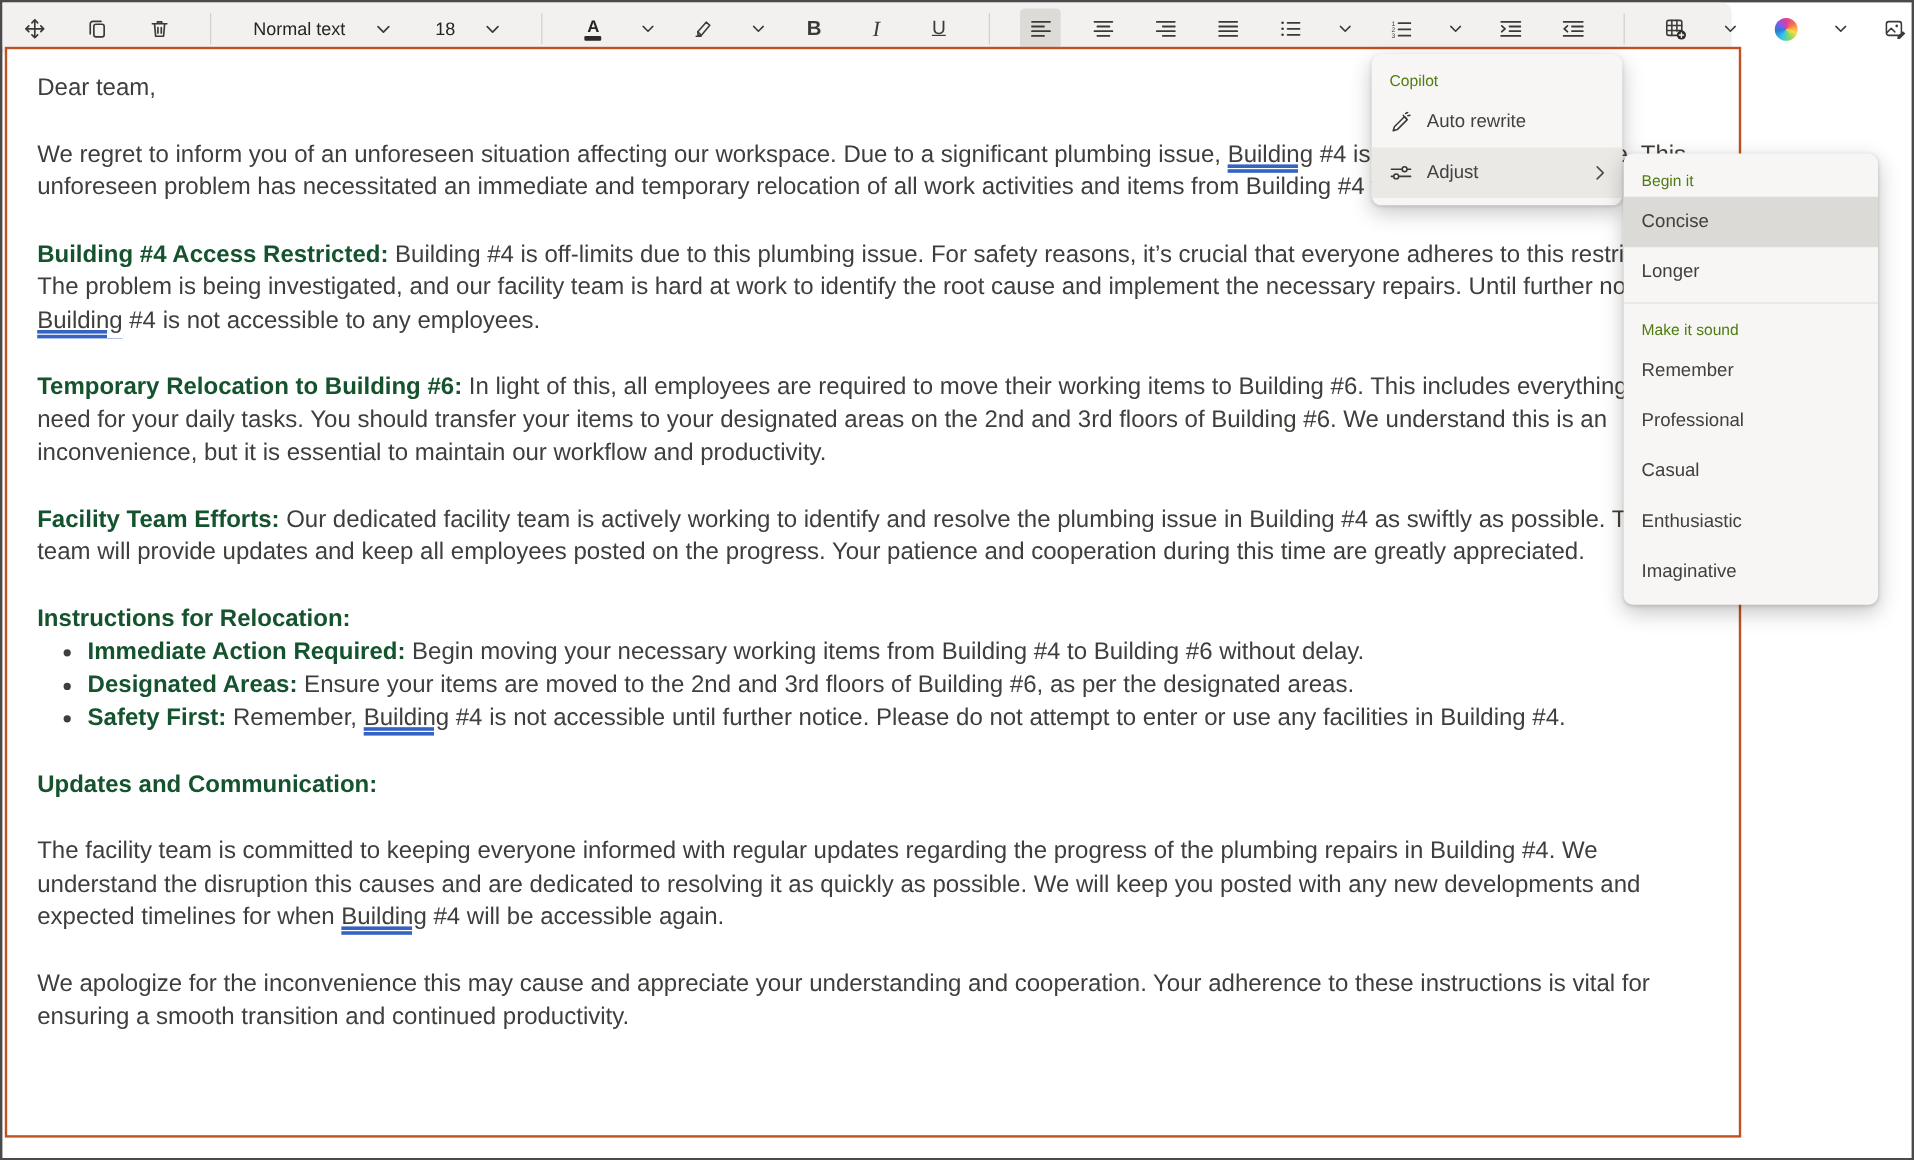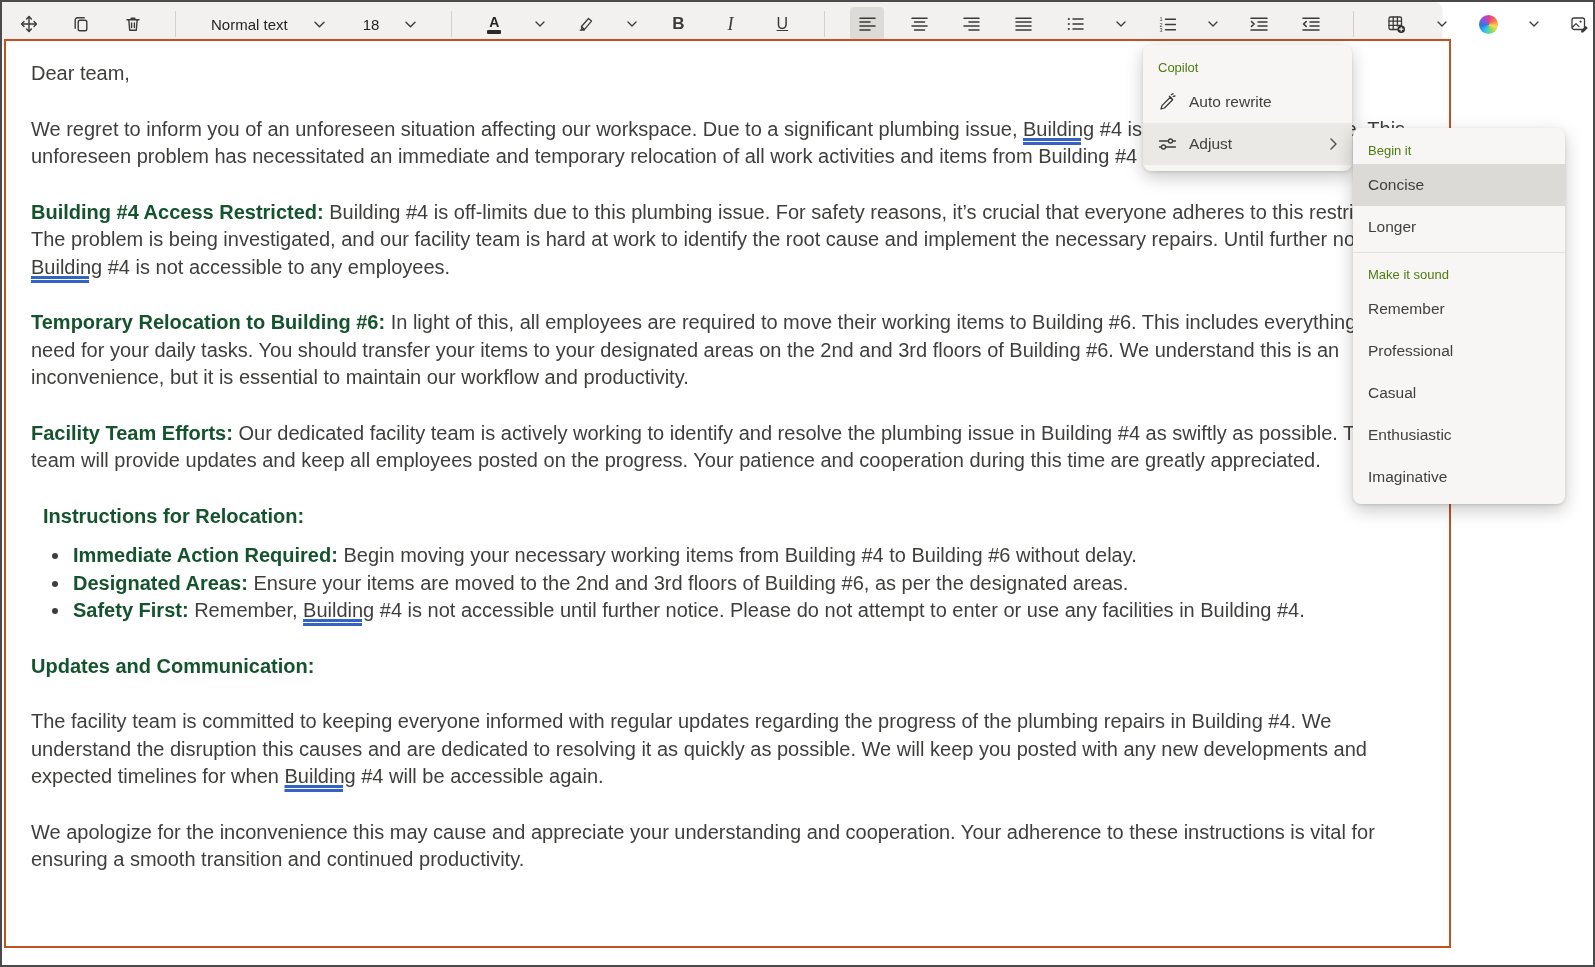--- a/index.html
+++ b/index.html
@@ -33,21 +33,21 @@
   .copilot-disc { width:19px; height:19px; border-radius:50%;
       background:conic-gradient(from 210deg, #35c3f3, #2b7cd3, #8a57e9, #e23d96, #f4764f, #ffd84a, #7ddb66, #35c3f3); }
   svg.ic { display:block; }
 
   
   .doc { position:absolute; left:2px; top:37px; width:1447px; height:909px;
          border:2px solid #c05120; background:#ffffff;
          padding:19px 26px 0 25px; overflow:hidden;
          font-size:20px; line-height:27.5px; color:#3f3e3c; }
   .para { margin:0 0 28px 0; }
-  .para.tight { margin:12px; }
+  .para.tight { margin:0; }
   .doc .bold { font-weight:700; color:#14532d; }
   .doc ul { margin:0 0 28px 0; padding-left:40px; }
   .doc li { margin:0; padding-left:2px; }
   .link-building { text-decoration-line:underline; text-decoration-style:double;
                    text-decoration-color:#3563c4; text-decoration-thickness:3px;
                    text-underline-offset:2px; }
 
   
   .menu { position:absolute; background:#f7f6f4; border-radius:8px;
           box-shadow:0 6px 18px rgba(0,0,0,.22), 0 1px 3px rgba(0,0,0,.12);

